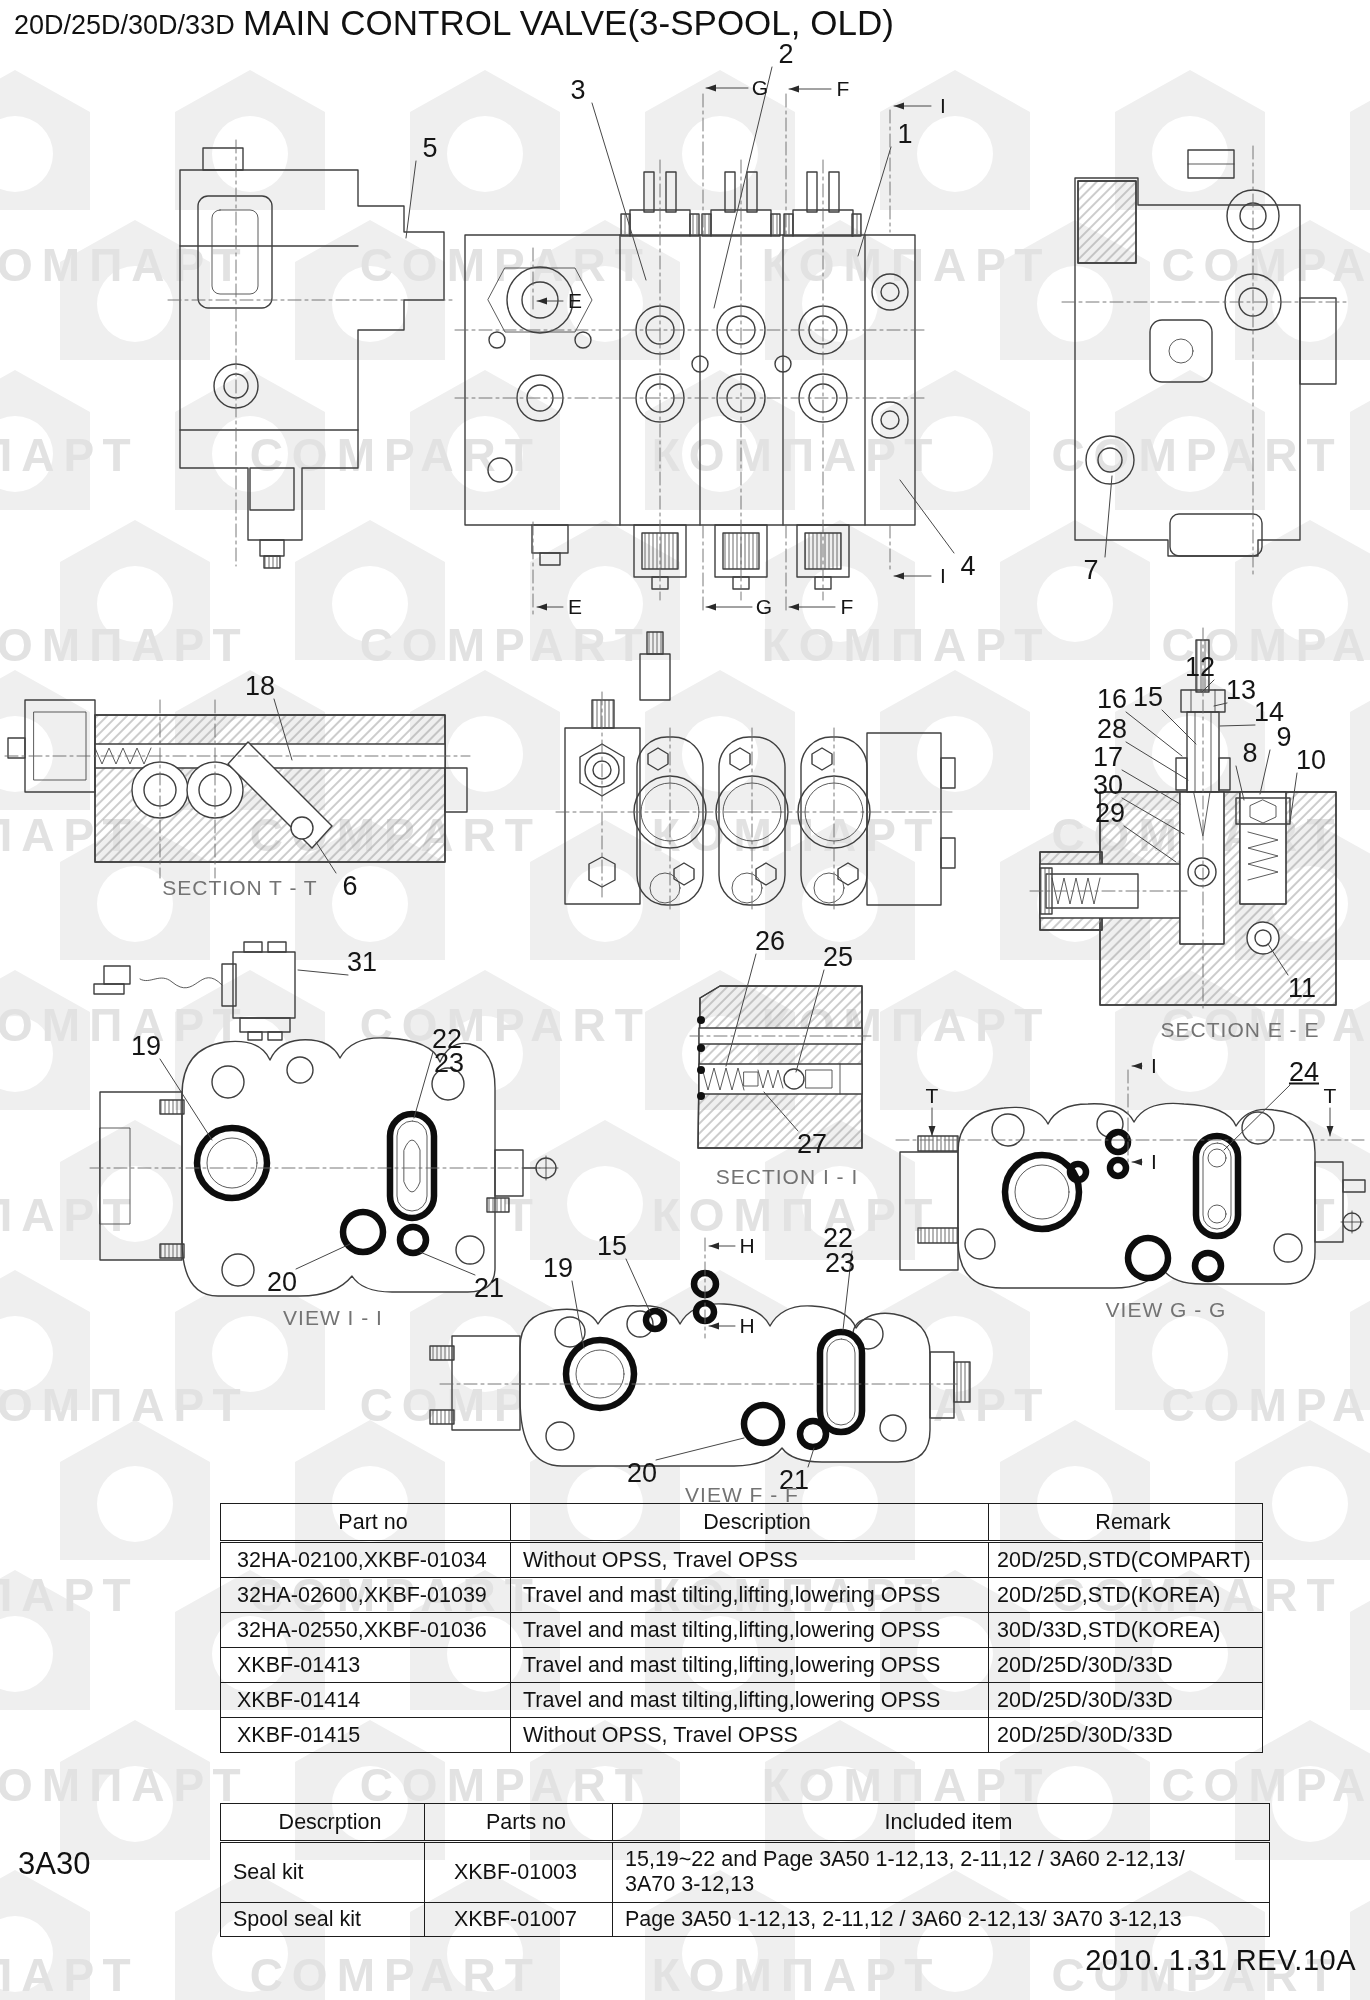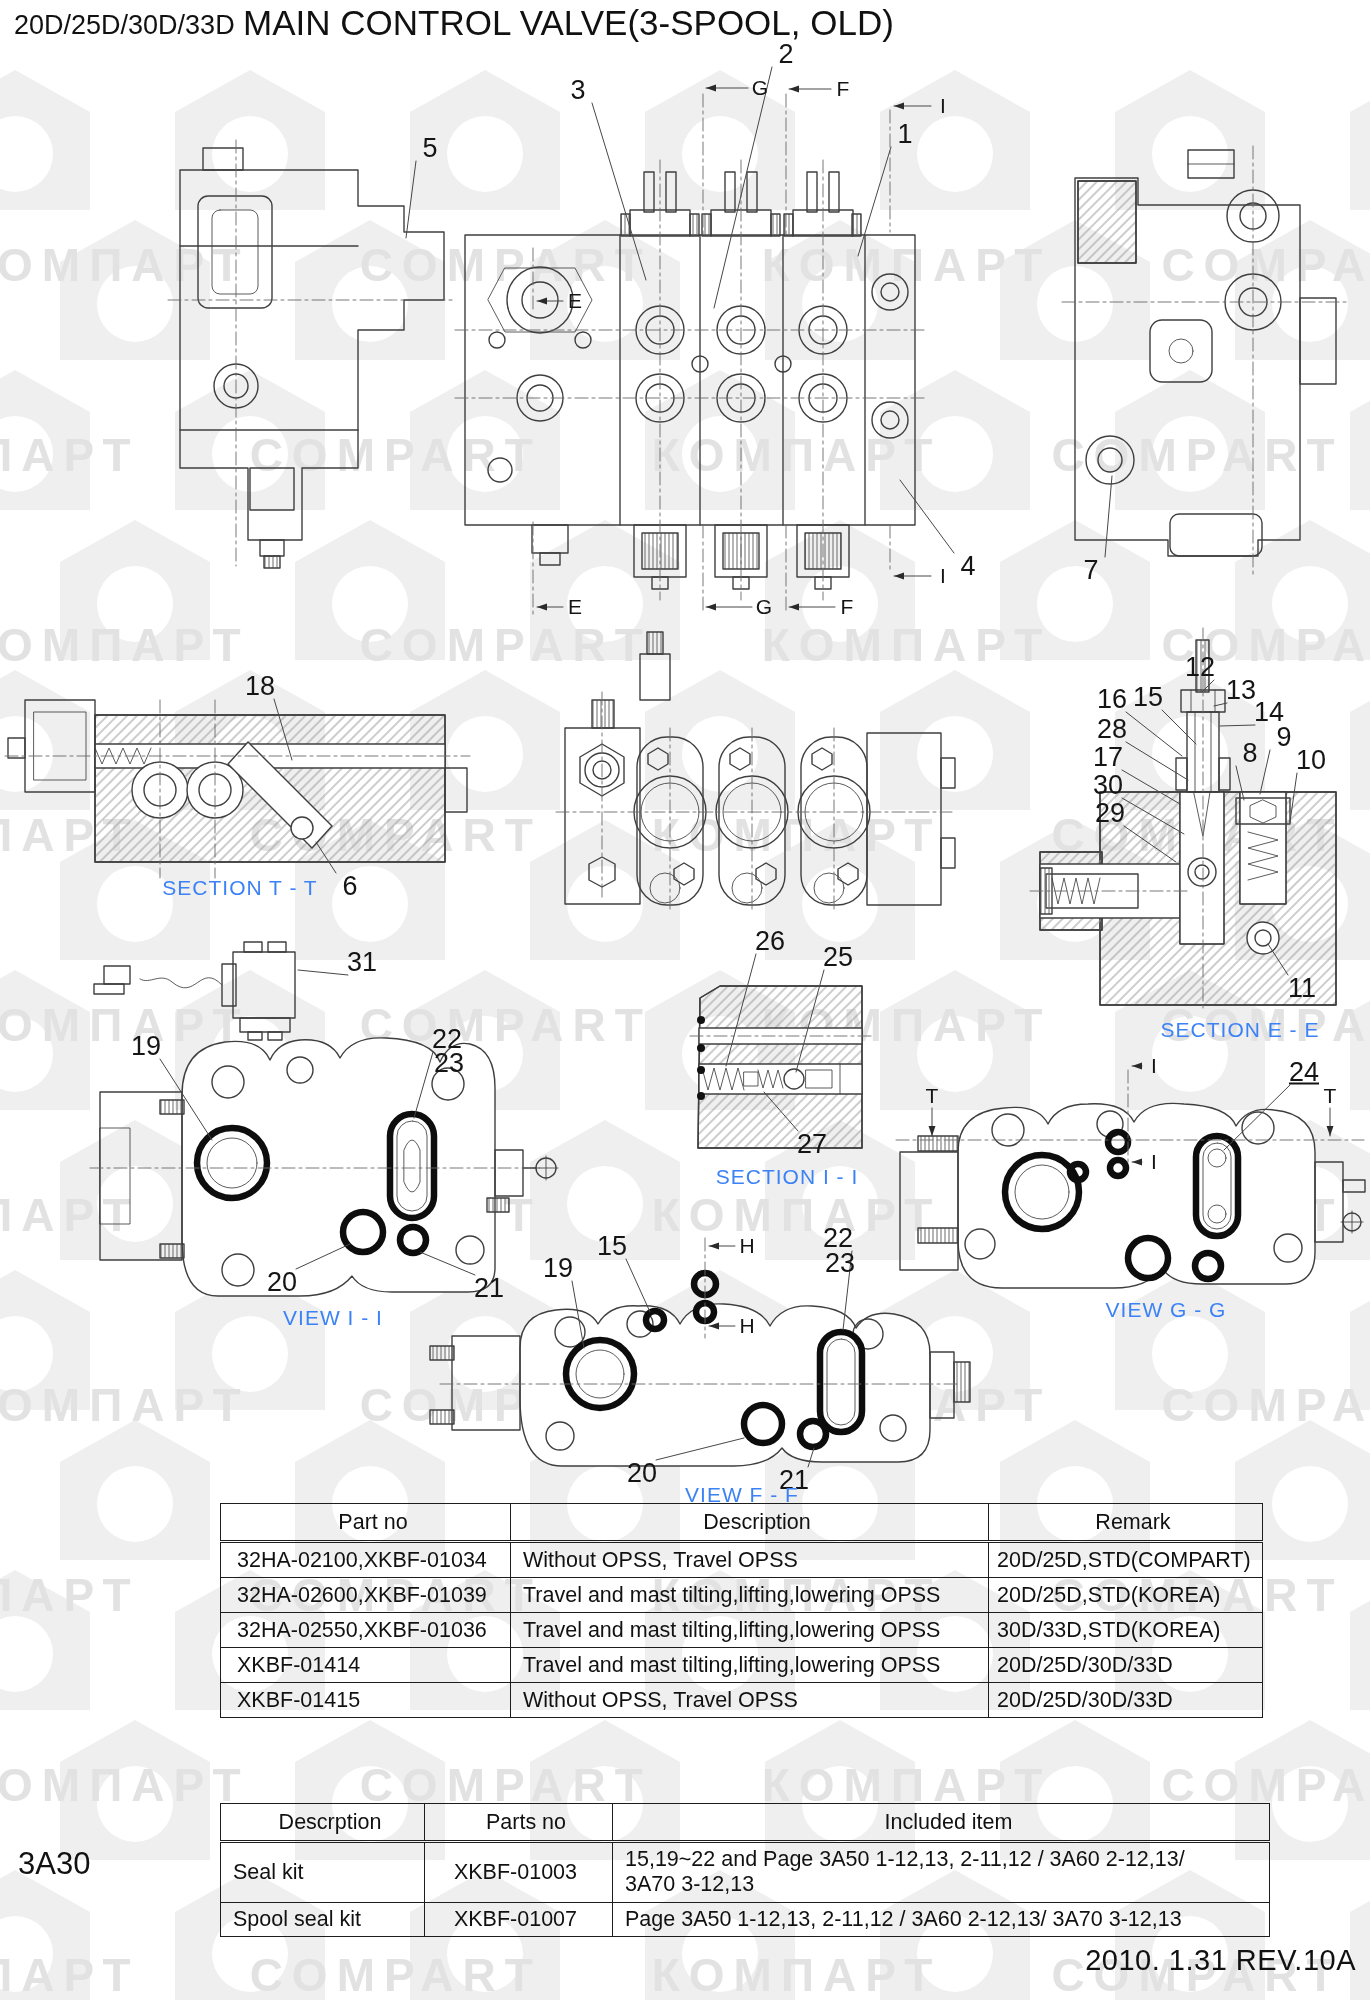--- a/index.html
+++ b/index.html
@@ -14,21 +14,21 @@
   
   #art{position:absolute;left:0;top:0;z-index:1;}
   #art{fill:none;stroke:#3f3f3f;stroke-width:1.4;stroke-linejoin:round;stroke-linecap:round;}
   #art .cl{stroke:#6a6a6a;stroke-width:0.9;stroke-dasharray:13 4 3 4;}
   #art .tn{stroke-width:0.85;}
   #art .tk{stroke:#0d0d0d;stroke-width:6.5;}
   #art .ld{stroke:#474747;stroke-width:1;}
   #diagram-text{position:absolute;inset:0;z-index:2;}
   .callout{position:absolute;transform:translate(-50%,-50%);font-size:27px;color:#151515;}
   .dletter{position:absolute;transform:translate(-50%,-50%);font-size:21px;color:#151515;}
-  .dlabel{position:absolute;transform:translate(-50%,-50%);font-size:21px;letter-spacing:1px;color:#3b82f6;white-space:nowrap;}
+  .dlabel{position:absolute;transform:translate(-50%,-50%);font-size:21px;letter-spacing:1px;color:#737373;white-space:nowrap;}
   
   #model-label{position:absolute;left:14px;top:10px;font-size:27px;z-index:3;}
   #page-title{position:absolute;left:243px;top:3px;font-size:35px;z-index:3;}
   #page-code{position:absolute;left: 18px;top:1846px;font-size:31px;z-index:3;}
   #revision{position:absolute;right:14px;top:1944px;font-size:29px;z-index:3;letter-spacing:0.5px;}
   
   table{border-collapse:collapse;table-layout:fixed;background:transparent;}
   #parts-table{position:absolute;left:220px;top:1503px;width:1042px;z-index:3;}
   #kits-table{position:absolute;left:220px;top:1803px;width:1049px;z-index:3;}
   th,td{border:1.6px solid #1d1d1d;font-size:21.5px;font-weight:400;padding:0 6px;color:#111;}
@@ -775,20 +775,25 @@
           <td>32HA-02600,XKBF-01039</td>
           <td>Travel and mast tilting,lifting,lowering OPSS</td>
           <td>20D/25D,STD(KOREA)</td>
         </tr>
         <tr>
           <td>32HA-02550,XKBF-01036</td>
           <td>Travel and mast tilting,lifting,lowering OPSS</td>
           <td>30D/33D,STD(KOREA)</td>
         </tr>
         <tr>
+          <td>XKBF-01413</td>
+          <td>Travel and mast tilting,lifting,lowering OPSS</td>
+          <td>20D/25D/30D/33D</td>
+        </tr>
+        <tr>
           <td>XKBF-01414</td>
           <td>Travel and mast tilting,lifting,lowering OPSS</td>
           <td>20D/25D/30D/33D</td>
         </tr>
         <tr>
           <td>XKBF-01415</td>
           <td>Without OPSS, Travel OPSS</td>
           <td>20D/25D/30D/33D</td>
         </tr>
       </tbody>

